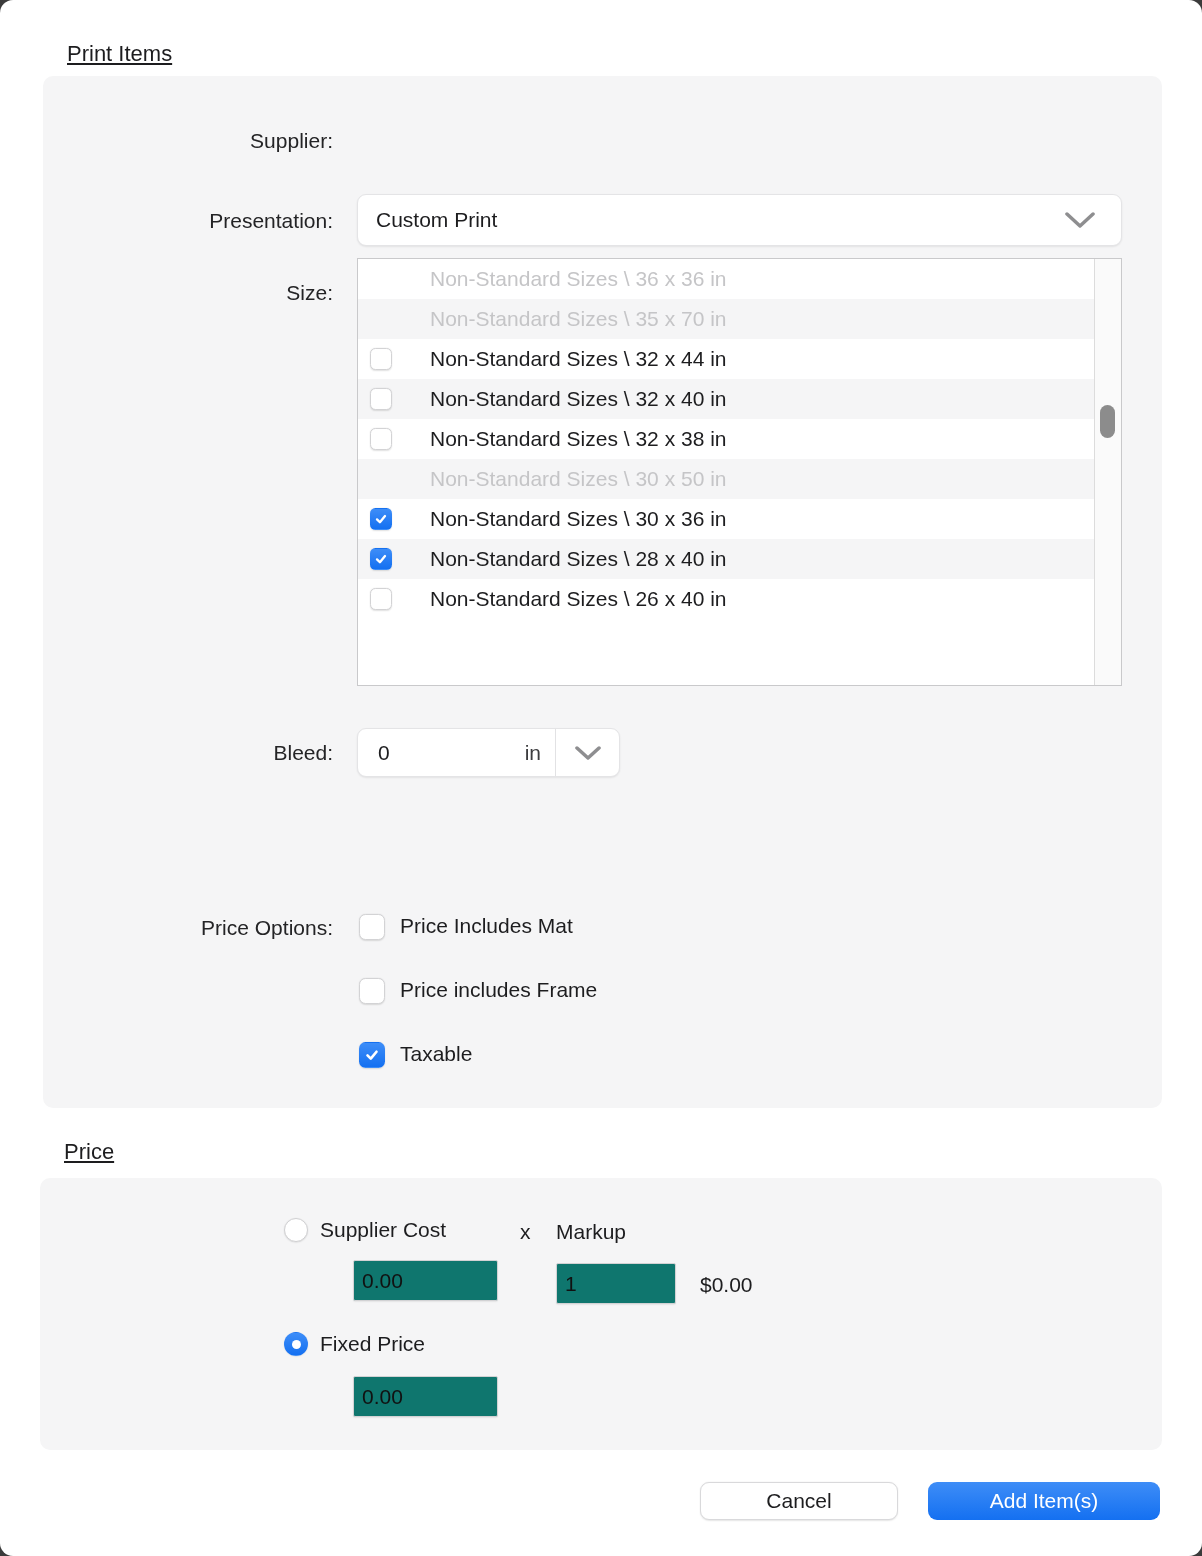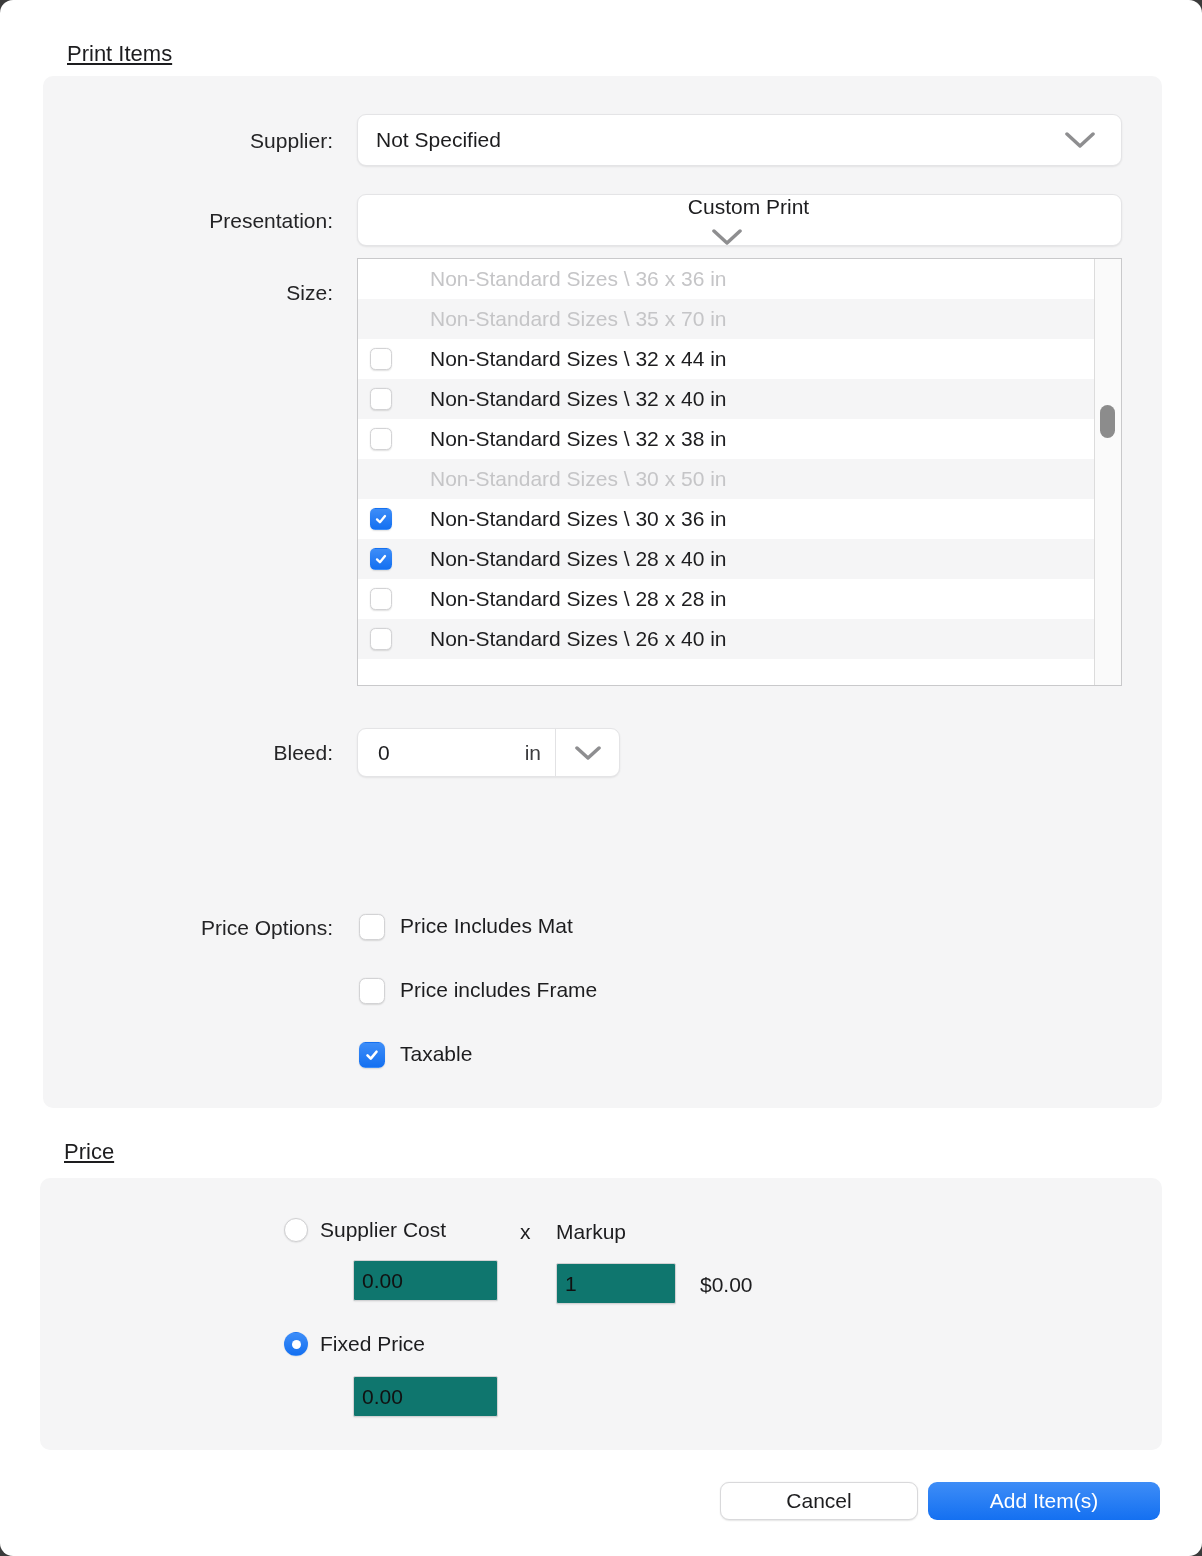--- a/index.html
+++ b/index.html
@@ -121,47 +121,40 @@
   
   .btn {
     position:absolute; top:1482px; height:38px; border-radius:9px;
     font-size:21px; font-family:inherit;
     display:flex; align-items:center; justify-content:center; cursor:default;
   }
   .btn-cancel {
     left:700px; width:198px;
     background:#fff; border:1px solid #d9d9db; color:#1d1d1f;
     box-shadow:0 .5px 1.5px rgba(0,0,0,.1);
-    margin-left:20px;
   }
   .btn-add {
     left:928px; width:232px;
     background:linear-gradient(180deg,#3e8df7,#1470f1); border:none; color:#fff;
     font-weight:500;
   }
 </style>
 </head>
 <body>
 
 <div class="dialog">
 
   <div class="section-title abs" style="left:67px; top:41px;">Print Items</div>
 
   <div class="panel" style="left:43px; top:76px; width:1119px; height:1032px;"></div>
 
   <div class="form-label" style="top:129px;">Supplier:</div>
-  <div class="dropdown" style="top:114px;">
-    <span class="dd-value">Not Specified</span>
-    <svg class="dd-chevron" viewBox="0 0 30 16">
-      <polyline points="2,2 15,14 28,2"></polyline>
-    </svg>
-  </div>
 
   <div class="form-label" style="top:209px;">Presentation:</div>
-  <div class="dropdown" style="top:194px;flex-direction:column;">
+  <div class="dropdown" style="top:194px;">
     <span class="dd-value">Custom Print</span>
     <svg class="dd-chevron" viewBox="0 0 30 16">
       <polyline points="2,2 15,14 28,2"></polyline>
     </svg>
   </div>
 
   <div class="form-label" style="top:281px;">Size:</div>
   <div class="size-list">
     <div class="size-rows">
       <div class="size-row state-disabled">
@@ -196,24 +189,20 @@
           </span>
         <span class="row-label">Non-Standard Sizes \ 30 x 36 in</span>
       </div>
       <div class="size-row state-checked">
         <span class="cbx">
             <svg viewBox="0 0 22 22">
               <polyline points="5.5,11.5 9.5,15.5 16.5,7"></polyline>
             </svg>
           </span>
         <span class="row-label">Non-Standard Sizes \ 28 x 40 in</span>
-      </div>
-      <div class="size-row state-unchecked">
-        <span class="cbx"></span>
-        <span class="row-label">Non-Standard Sizes \ 28 x 28 in</span>
       </div>
       <div class="size-row state-unchecked">
         <span class="cbx"></span>
         <span class="row-label">Non-Standard Sizes \ 26 x 40 in</span>
       </div>
     </div>
     <div class="scroll-track">
       <div class="scroll-thumb"></div>
     </div>
   </div>

